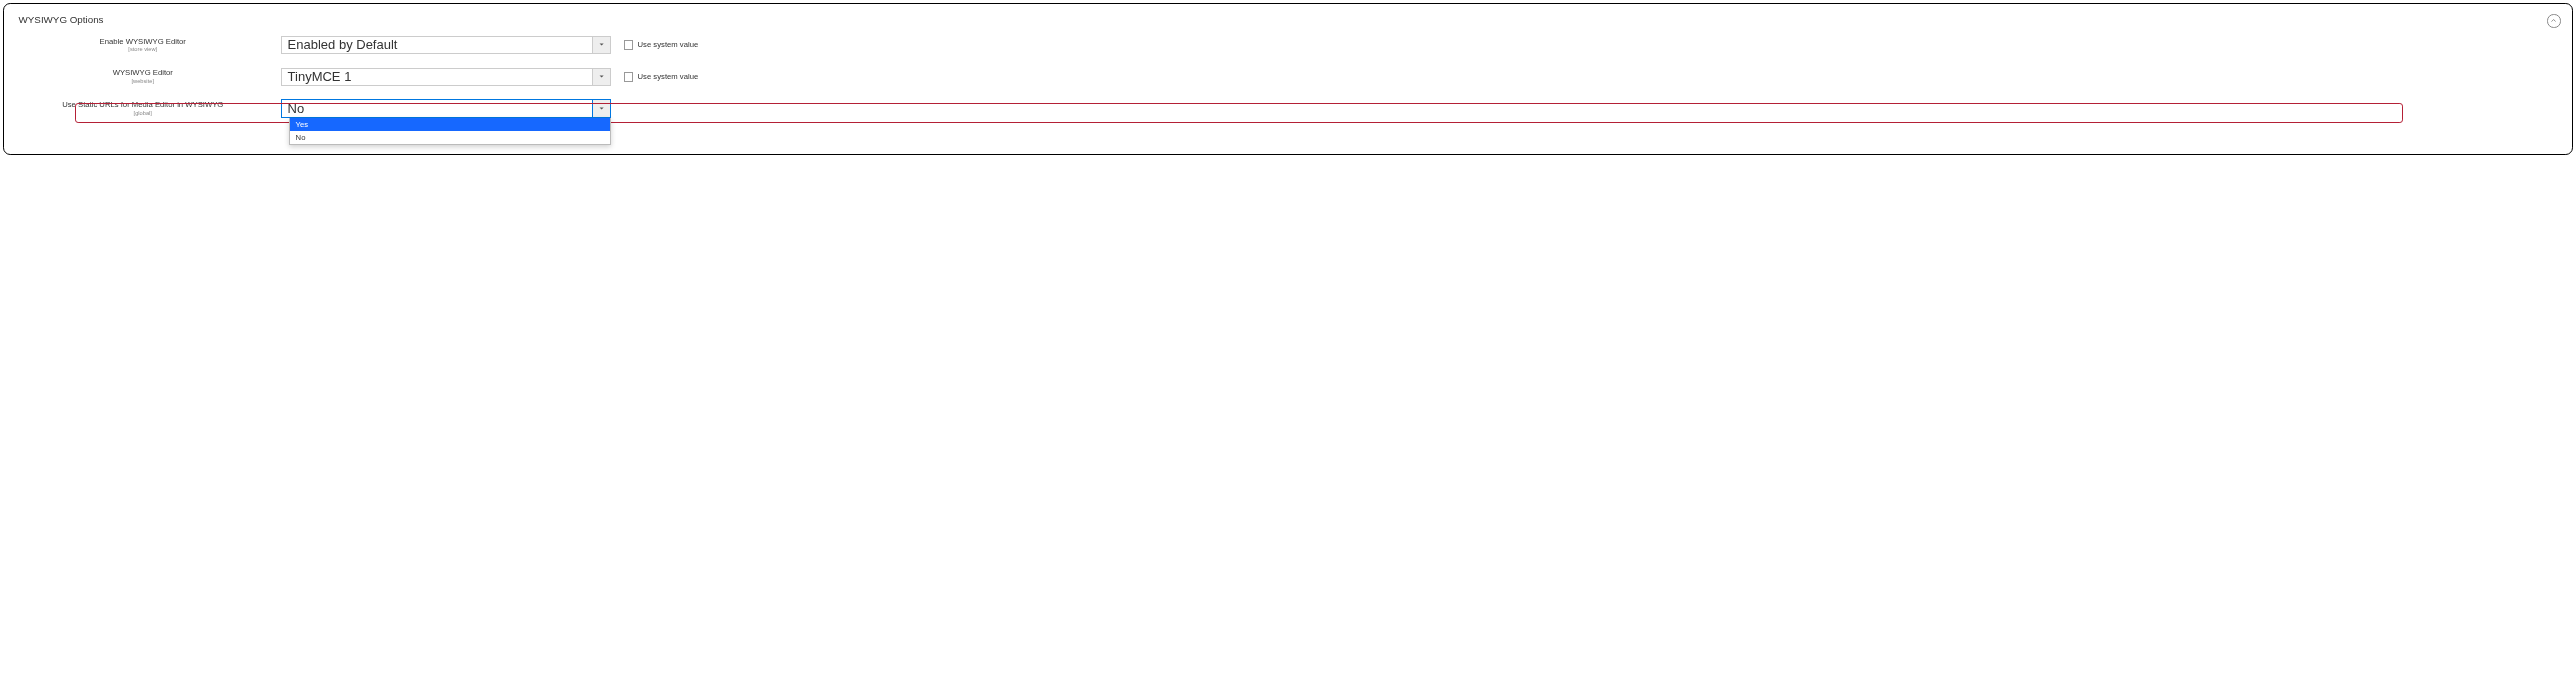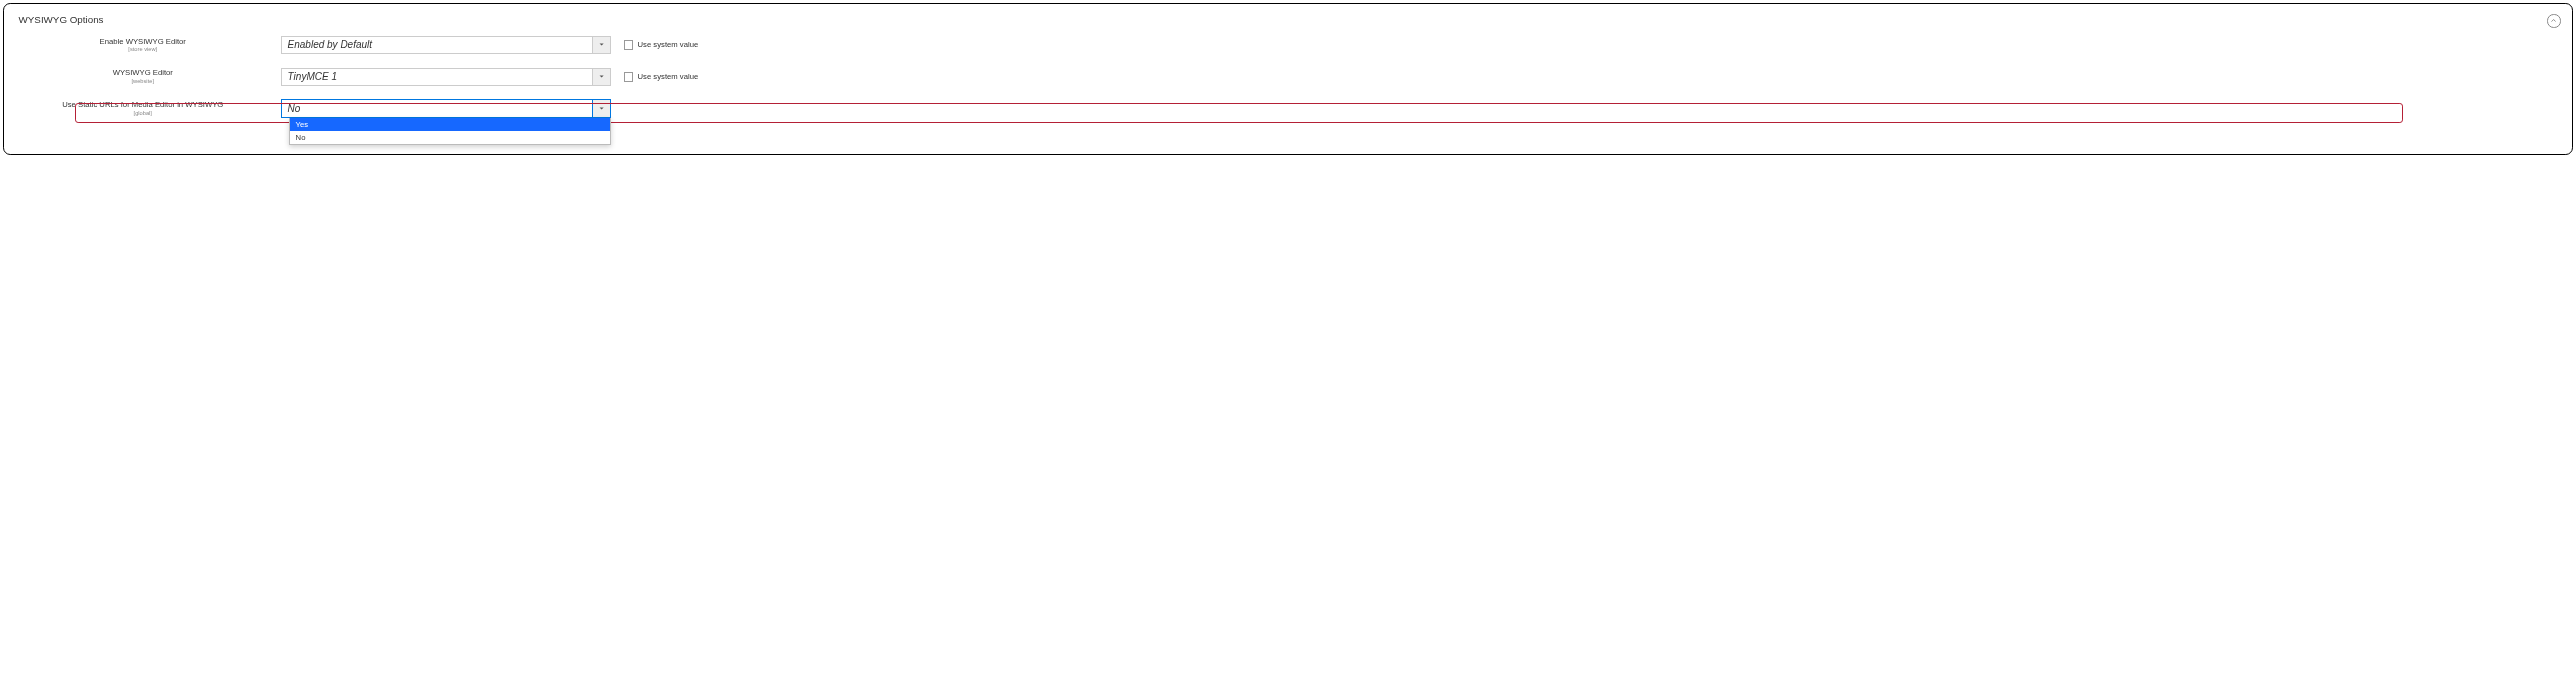--- a/index.html
+++ b/index.html
@@ -80,24 +80,23 @@
       height: 18.5px;
       box-sizing: border-box;
     }
     .select-display {
       flex: 1;
       border: 0.5px solid #ccc;
       border-right: none;
       padding: 0 5.2px;
       display: flex;
       align-items: center;
-      font-size: 10px;
+      font-size: 13px;
       color: #333;
       background: #fff;
-      font-style: italic;
     }
     .select-btn {
       width: 17.5px;
       border: 0.5px solid #ccc;
       background: #eee;
       display: flex;
       align-items: center;
       justify-content: center;
       cursor: pointer;
     }

